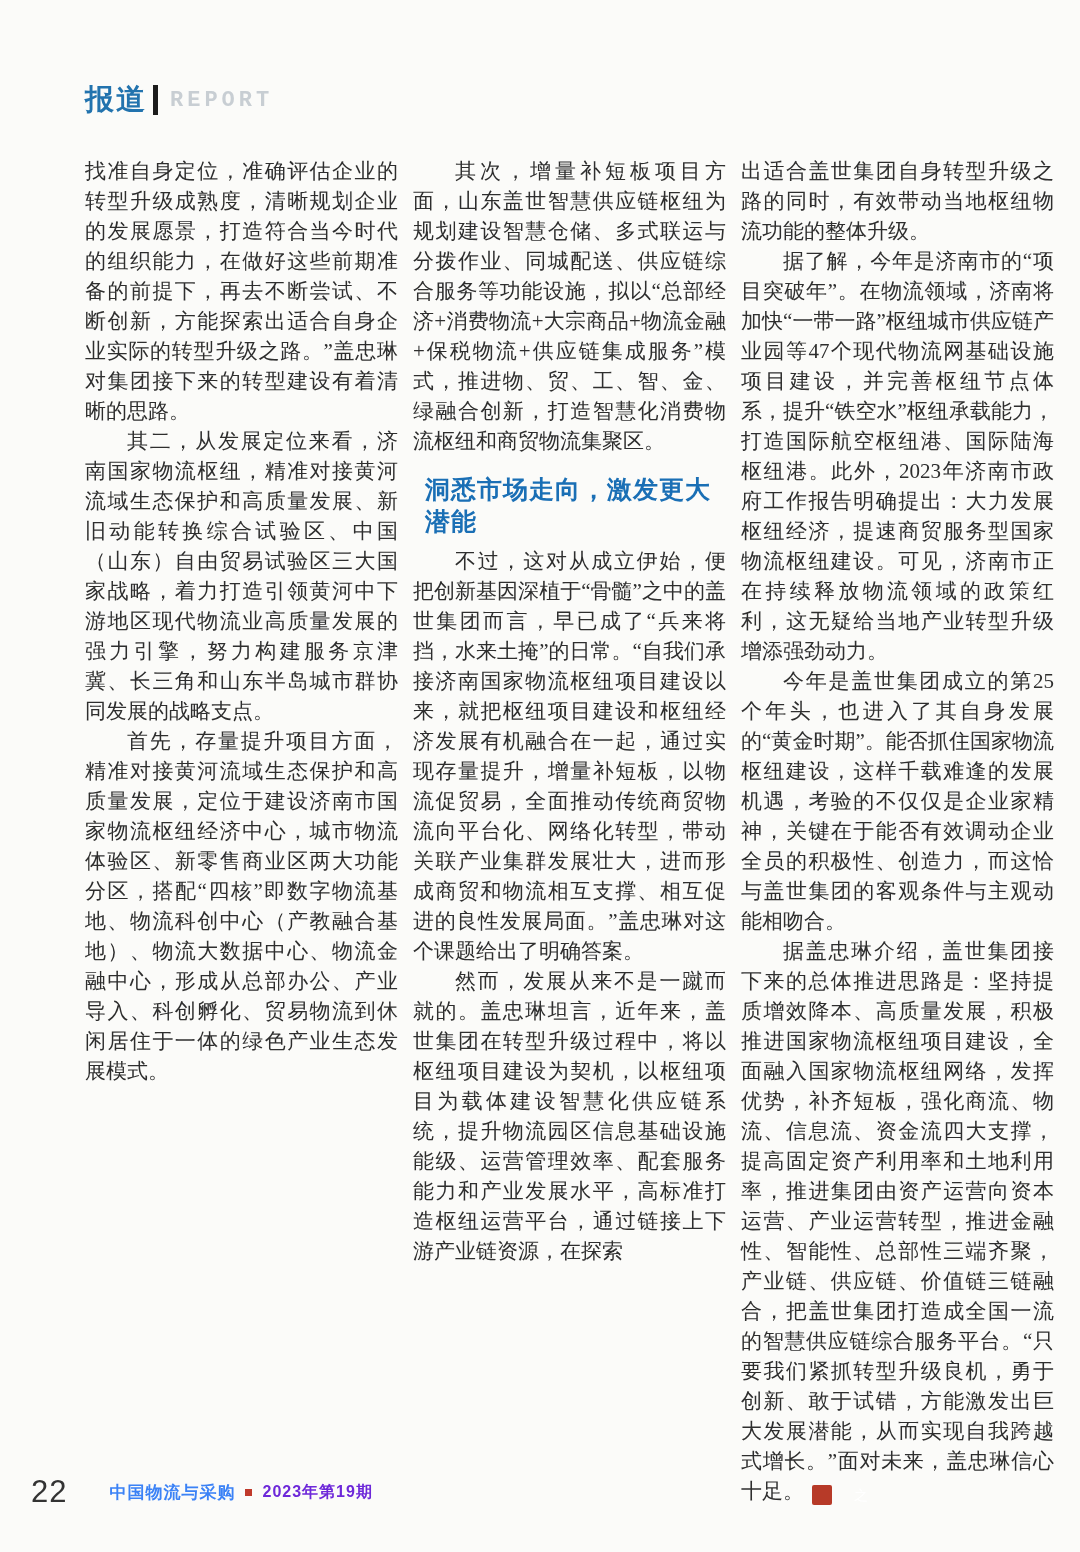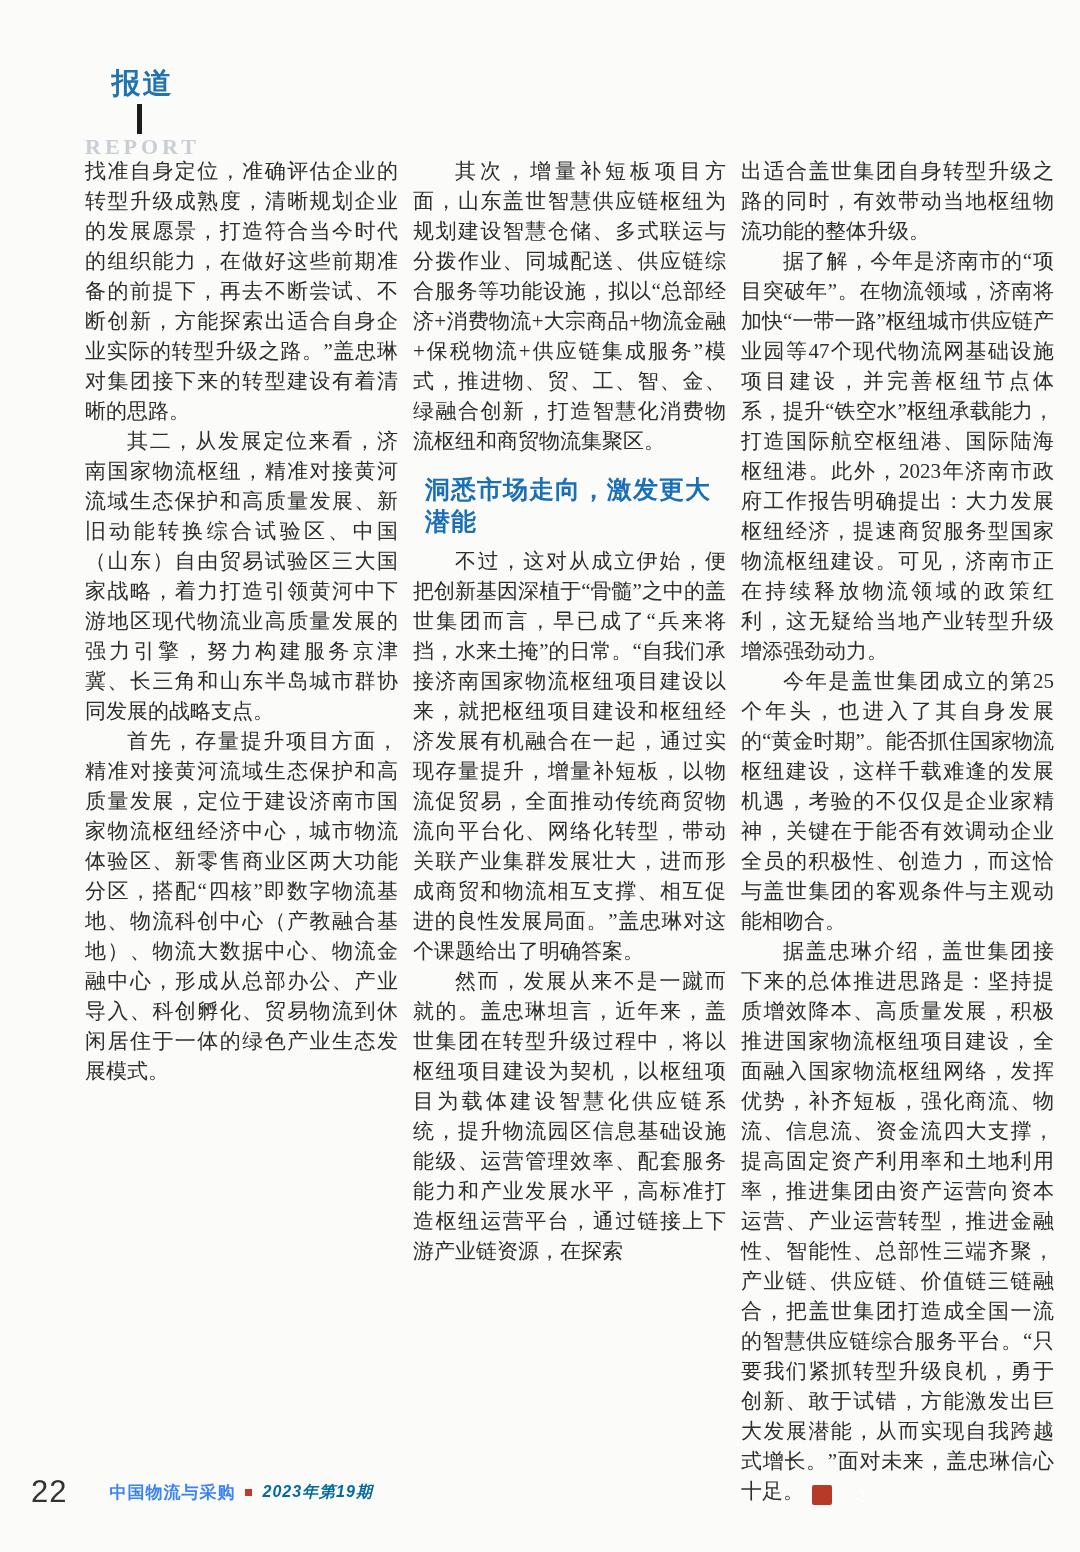--- a/index.html
+++ b/index.html
@@ -5,24 +5,23 @@
   html,body{margin:0;padding:0;background:#e8e8e8;}
   .page{
     position:relative;
     width:1080px;height:1552px;
     background:#fbfbf9;
     overflow:hidden;
     font-family:"Liberation Serif","DejaVu Serif",serif;
   }
   
   .header{
-    position:absolute;top:64px;left:85px;
+    position:absolute;top:80px;left:85px;
     display:flex;align-items:center;
-    font-family:Liberation Serif, serif;
-    flex-direction:column;
+    font-family:Liberation Mono, monospace;
   }
   .header .cn{
     font-size:29px;font-weight:bold;color:#2273ae;letter-spacing:2px;
   }
   .header .bar{
     display:inline-block;width:5px;height:30px;background:#1c1c1c;
     margin:0 12px 0 6px;
   }
   .header .en{
     font-size:22px;color:#c8ced3;letter-spacing:4px;font-weight:bold;
@@ -69,21 +68,21 @@
   }
   .footer .journal{
     font-size:17px;font-weight:bold;color:#3b82f6;
     margin-left:42px;letter-spacing:1px;
   }
   .footer .dot{
     display:inline-block;width:7px;height:7px;background:#c03a2b;
     margin:0 10px;
   }
   .footer .issue{
-    font-size:16px;font-weight:bold;color:#0369a1;letter-spacing:1px;font-style:italic;
+    font-size:16px;font-weight:bold;color:#6d28d9;letter-spacing:1px;
   }
 </style>
 </head>
 <body>
 
 <div class="page">
 
   <div class="header">
     <span class="cn">报道</span>
     <span class="bar"></span>

